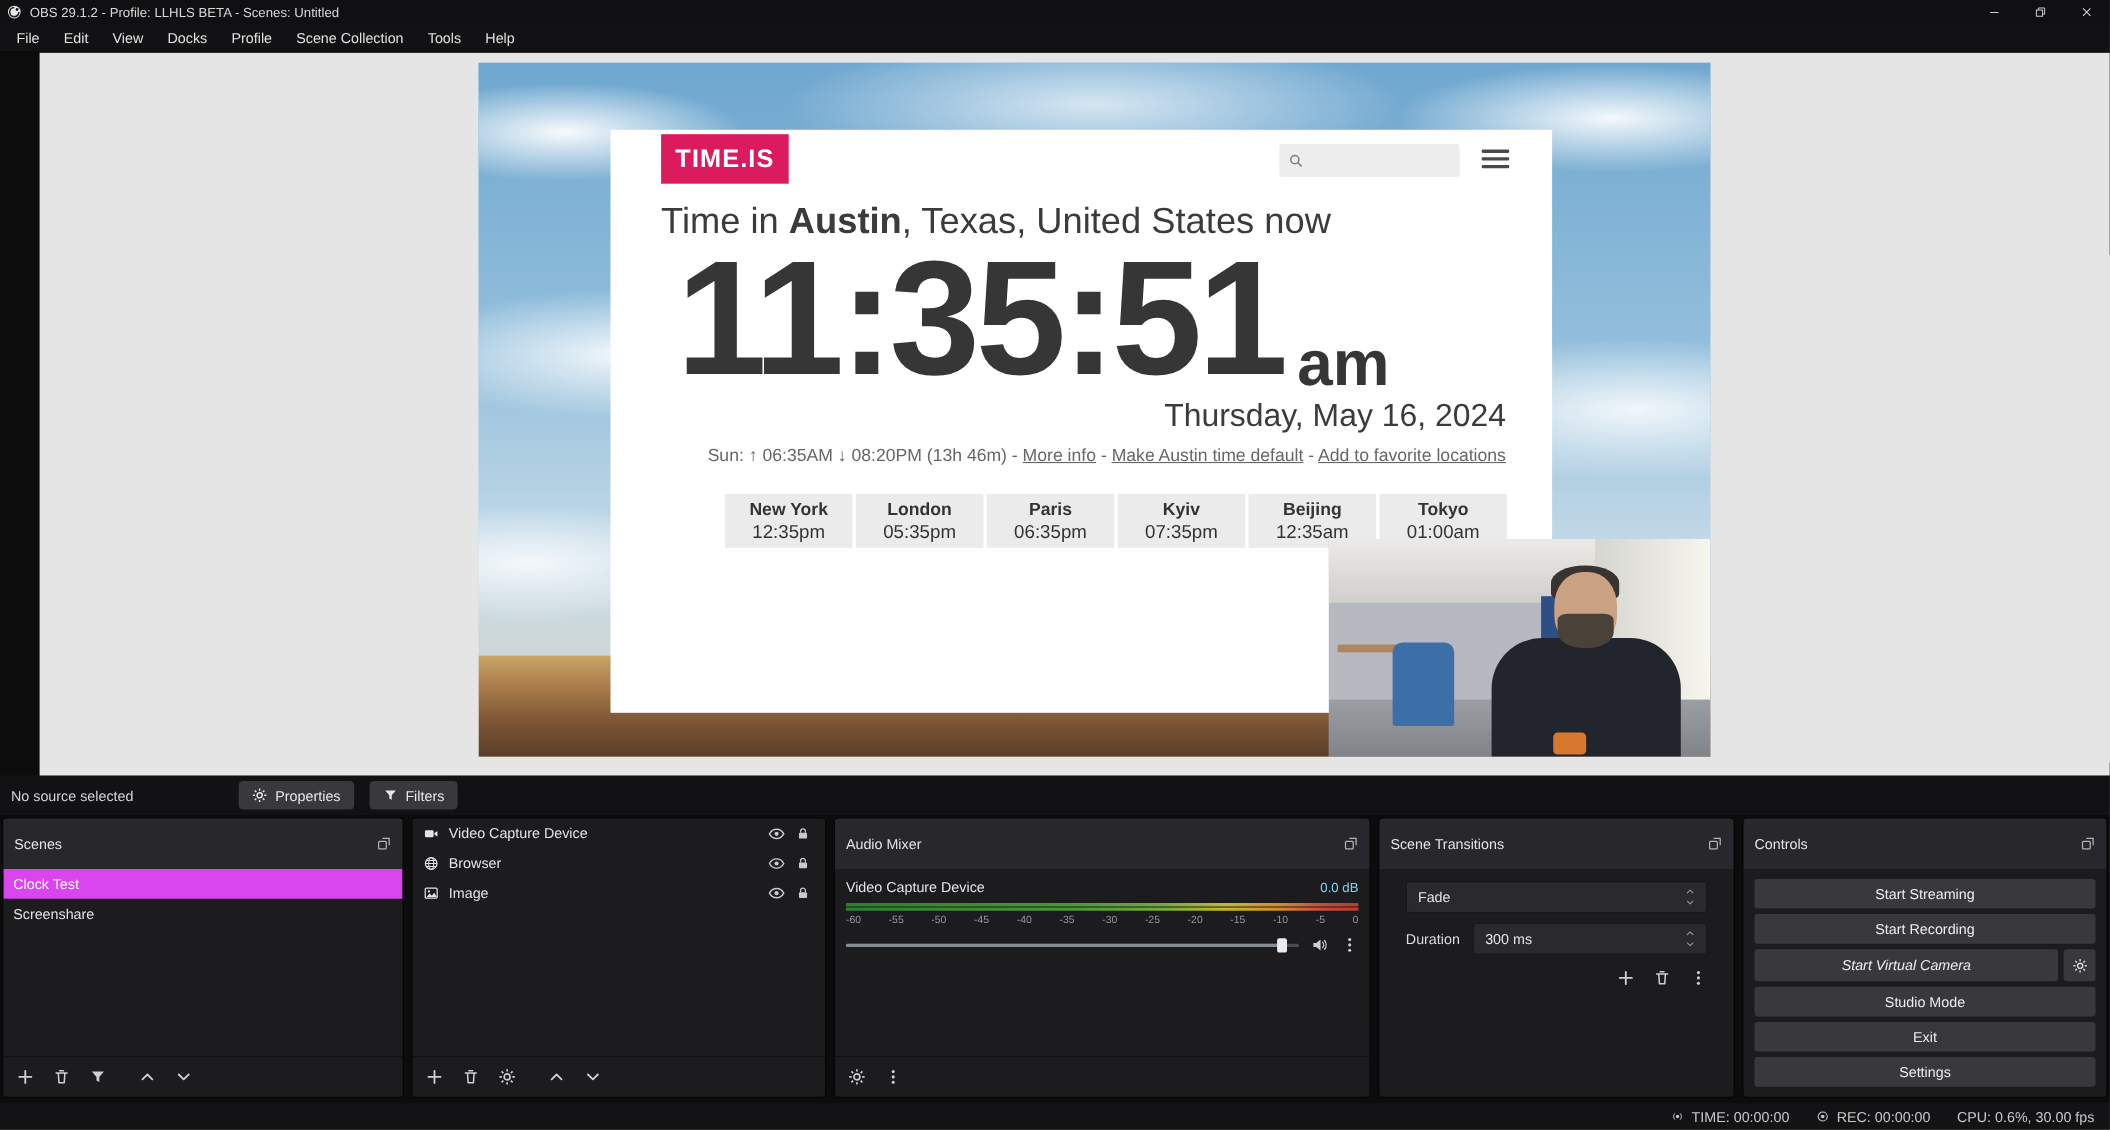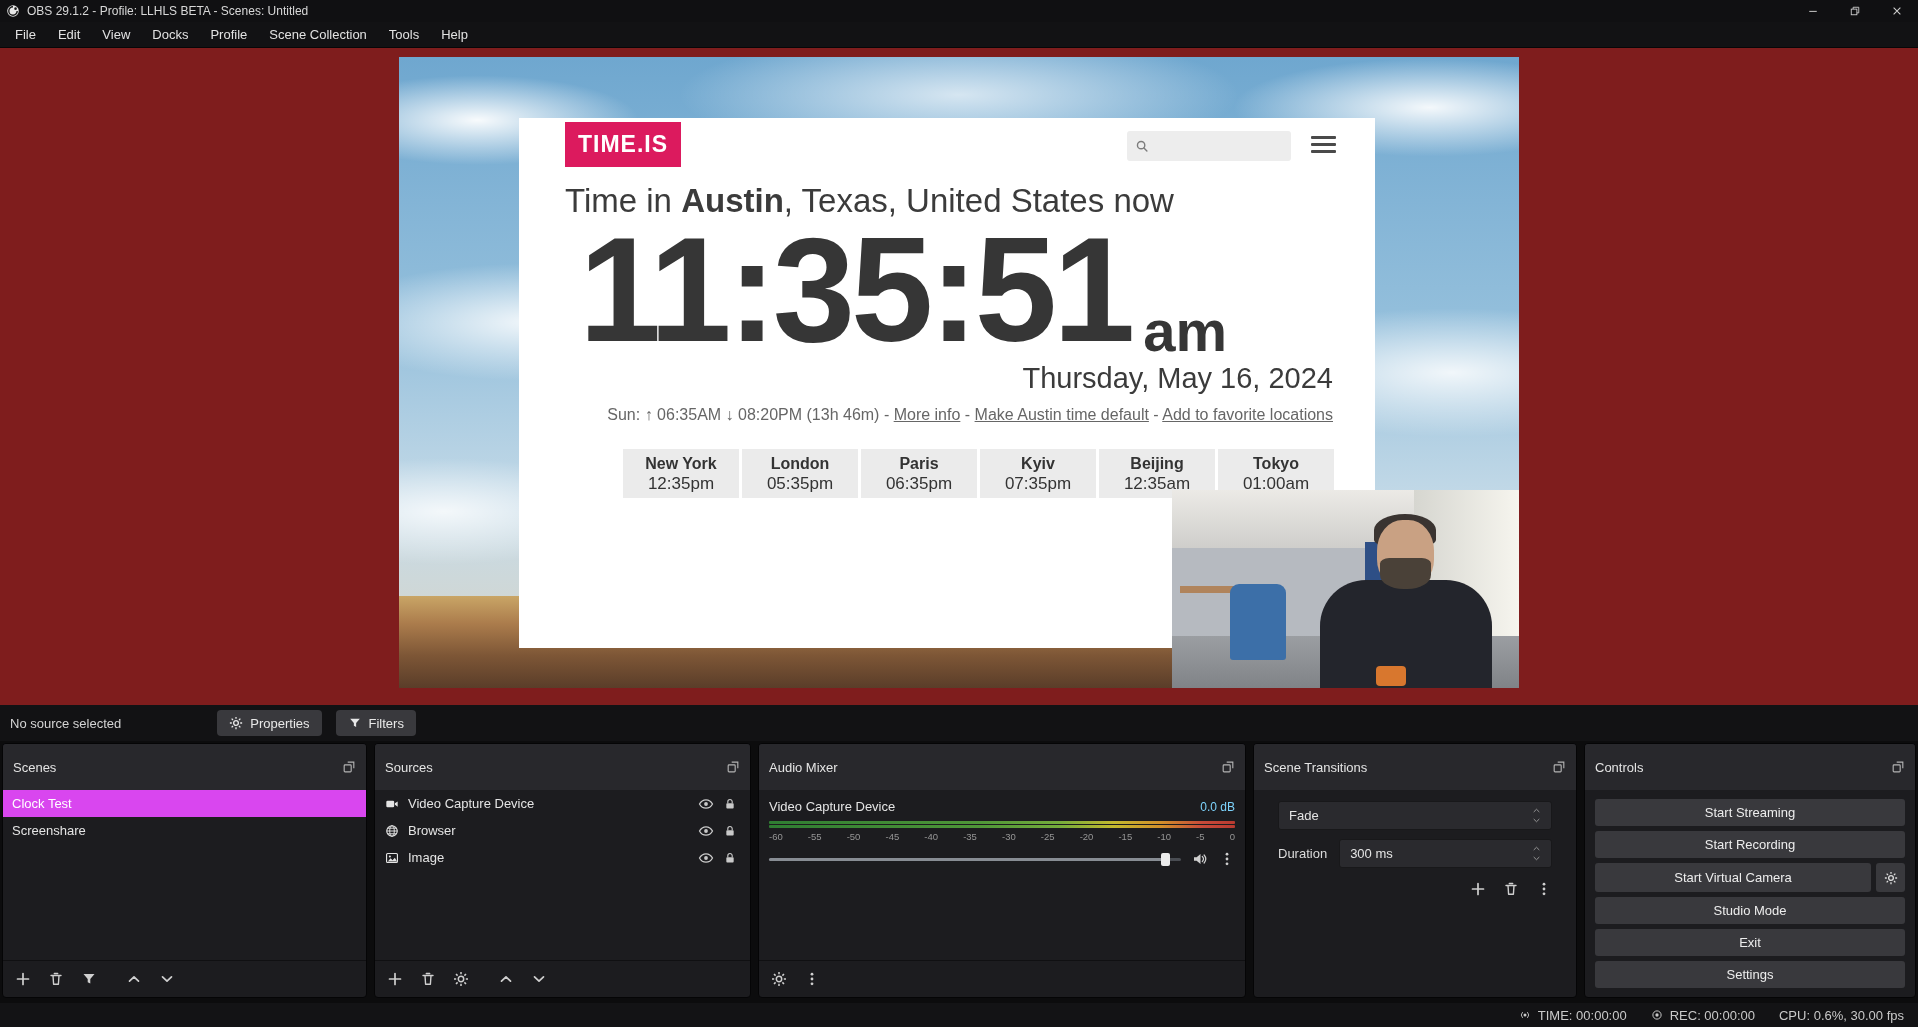--- a/index.html
+++ b/index.html
@@ -11,21 +11,21 @@
   .titlebar { flex:none; height:22px; background:#101012; display:flex; align-items:center; padding-left:6px; }
   .titlebar .title { font-size:12px; color:#d8d8d8; margin-left:7px; }
   .win-controls { margin-left:auto; display:flex; height:100%; }
   .win-btn { width:42px; height:100%; display:flex; align-items:center; justify-content:center; color:#cfcfcf; }
 
   
   .menubar { flex:none; height:26px; background:#121214; display:flex; align-items:stretch; padding:0 4px; border-bottom:1px solid #070708; }
   .menu-item { padding:0 11px; display:flex; align-items:center; color:#e2e2e2; font-size:13px; }
 
   
-  .canvas { flex:1; background:#7f1d1d; position:relative; overflow:hidden; }
+  .canvas { flex:1; background:#e5e5e5; position:relative; overflow:hidden;margin-left:36px; }
   .preview { position:absolute; left:399px; top:9px; width:1120px; height:631px; overflow:hidden;
              background:linear-gradient(180deg,#6fa7cf 0%, #92bedb 40%, #c6dbe8 72%, #d9d3c3 100%); }
   .clouds { position:absolute; inset:0;
     background:
       radial-gradient(ellipse 230px 64px at 7% 10%, rgba(255,255,255,.95), transparent 70%),
       radial-gradient(ellipse 280px 70px at 92% 8%, rgba(255,255,255,.92), transparent 70%),
       radial-gradient(ellipse 300px 84px at 12% 42%, rgba(255,255,255,.88), transparent 70%),
       radial-gradient(ellipse 330px 92px at 94% 50%, rgba(255,255,255,.85), transparent 70%),
       radial-gradient(ellipse 260px 76px at 4% 72%, rgba(255,255,255,.8), transparent 70%),
       radial-gradient(ellipse 300px 86px at 96% 80%, rgba(255,255,255,.78), transparent 70%),
@@ -112,21 +112,21 @@
   .trans-body { padding:11px 24px; }
   .combo { height:29px; background:#2a2a2e; border:1px solid #18181a; border-radius:3px; display:flex; align-items:center; padding:0 10px; color:#e4e4e4; }
   .spin-arrows { margin-left:auto; display:flex; flex-direction:column; gap:1px; color:#9a9a9a; }
   .dur-row { margin-top:9px; display:flex; align-items:center; }
   .dur-label { color:#dcdcdc; }
   .dur-field { flex:1; margin-left:12px; }
   .trans-icons { margin-top:13px; display:flex; justify-content:flex-end; gap:17px; color:#cfcfcf; }
 
   .ctl-body { padding:9px 10px; display:flex; flex-direction:column; gap:5px; }
   .ctl-btn { height:29px; background:#39393d; border-radius:3px; display:flex; align-items:center; justify-content:center; color:#ededed; }
-  .vc-row { display:flex; gap:5px; }
+  .vc-row { display:flex; gap:5px;font-style:italic; }
   .vc-row .ctl-btn { flex:1; }
   .vc-gear { width:29px; height:29px; flex:none; background:#39393d; border-radius:3px; display:flex; align-items:center; justify-content:center; color:#dcdcdc; }
 
   
   .statusbar { flex:none; height:24px; background:#131315; display:flex; align-items:center; justify-content:flex-end; gap:24px; padding:0 14px; color:#c9c9c9; }
   .sb-group { display:flex; align-items:center; gap:7px; }
 
   .ic { width:16px; height:16px; } .ic14 { width:14px; height:14px; } .ic12 { width:12px; height:12px; } .ic9 { width:9px; height:9px; }
 </style>
 </head>
@@ -392,28 +392,20 @@
           </span>
         <span class="ibtn">
             <svg class="ic">
               <use href="#i-down"></use>
             </svg>
           </span>
       </div>
     </section>
 
     <section class="panel p-sources">
-      <div class="panel-header">
-        <span>Sources</span>
-        <span class="popout">
-            <svg class="ic14">
-              <use href="#i-popout"></use>
-            </svg>
-          </span>
-      </div>
       <div class="panel-body">
         <div class="source-row">
           <svg class="ic14">
               <use href="#i-camera"></use>
             </svg>
           <span class="s-label">Video Capture Device</span>
           <span class="ibtn">
               <svg class="ic">
                 <use href="#i-eye"></use>
               </svg>

